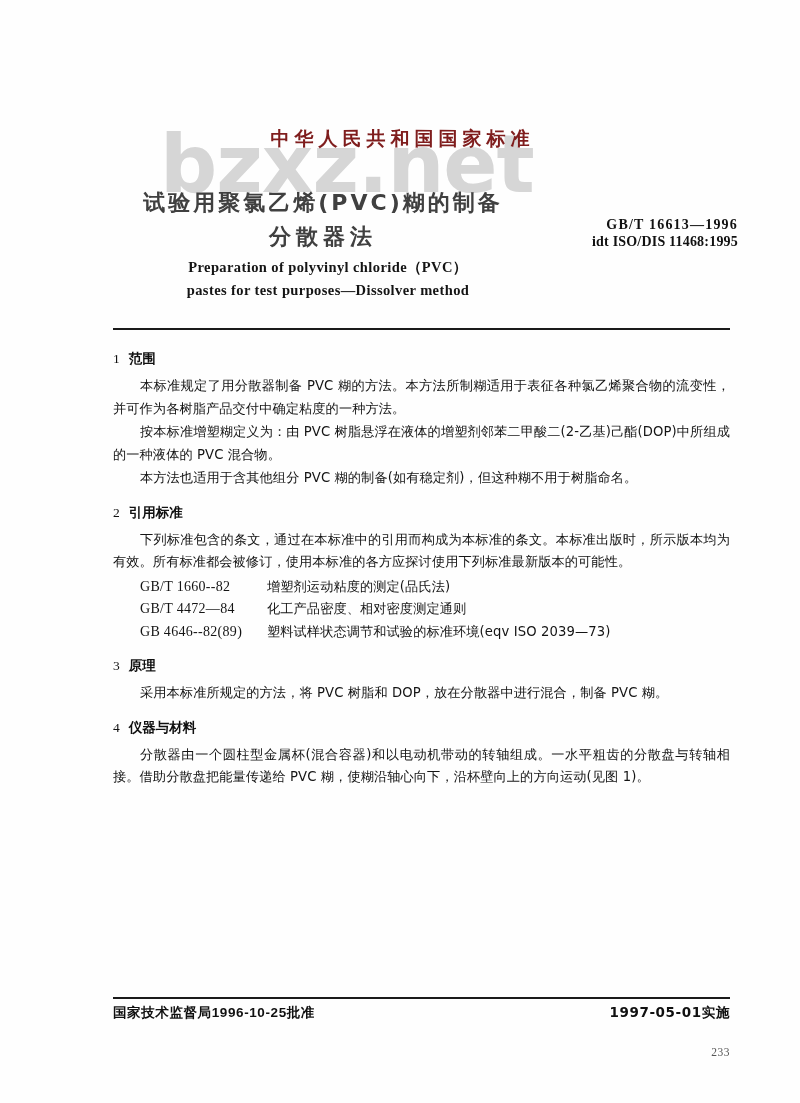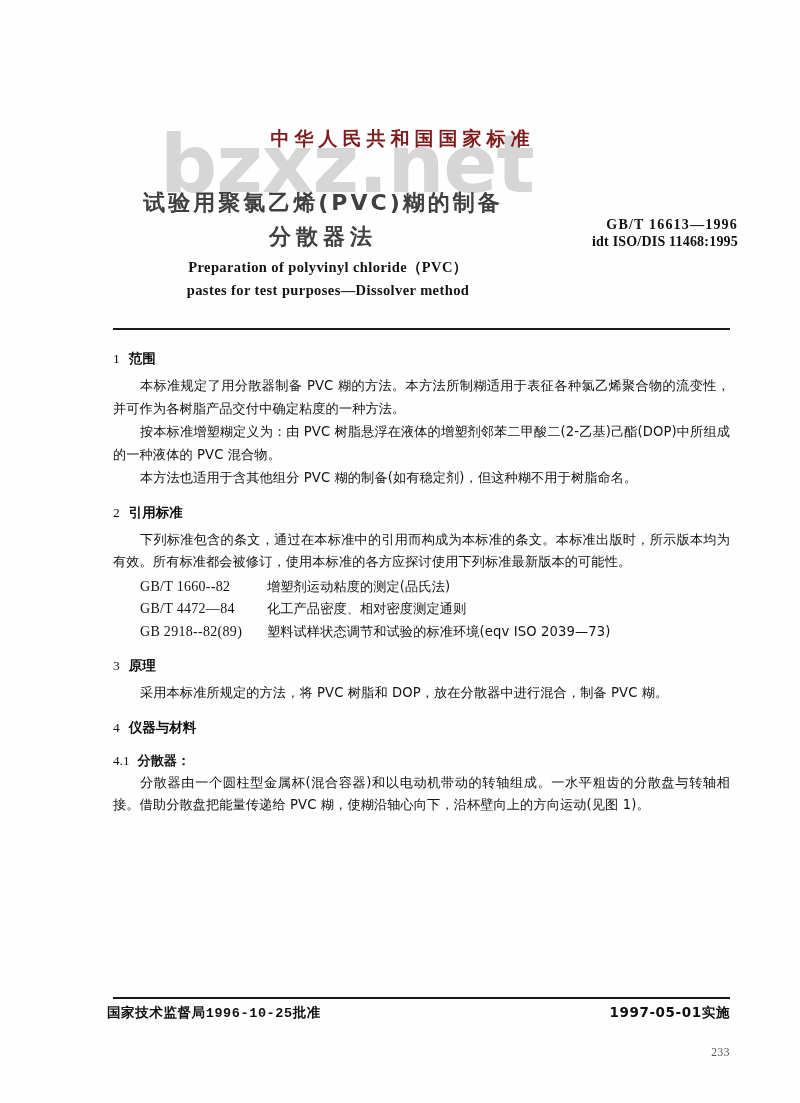--- a/index.html
+++ b/index.html
@@ -184,23 +184,23 @@
   #footer-rule {
     position: absolute;
     left: 113px;
     top: 997px;
     width: 617px;
     height: 2px;
     background: #1a1a1a;
   }
   #footer-left {
     position: absolute;
-    left: 107px;
+    left: 113px;
     top: 1004px;
-    font-family: Liberation Mono, monospace;
+    font-family: Liberation Sans, sans-serif;
     font-weight: bold;
     font-size: 13.5px;
     letter-spacing: 0.6px;
     color: #101010;
   }
   #footer-right {
     position: absolute;
     right: 70px;
     top: 1004px;
     font-family: "DejaVu Sans", "Liberation Sans", sans-serif;
@@ -261,34 +261,31 @@
       </div>
       <p class="para">下列标准包含的条文，通过在本标准中的引用而构成为本标准的条文。本标准出版时，所示版本均为有效。所有标准都会被修订，使用本标准的各方应探讨使用下列标准最新版本的可能性。</p>
       <ul class="ref-list">
         <li class="ref-item">
           <span class="code">GB/T 1660--82</span><span class="name">增塑剂运动粘度的测定(品氏法)</span>
         </li>
         <li class="ref-item">
           <span class="code">GB/T 4472—84</span><span class="name">化工产品密度、相对密度测定通则</span>
         </li>
         <li class="ref-item">
-          <span class="code">GB 2918--82(89)</span><span class="name">塑料试样状态调节和试验的标准环境(eqv ISO 2039—73)</span>
+          <span class="code">GB 4646--82(89)</span><span class="name">塑料试样状态调节和试验的标准环境(eqv ISO 2039—73)</span>
         </li>
       </ul>
 
       <div class="sec-heading">
         <span class="num">3</span><span>原理</span>
       </div>
       <p class="para">采用本标准所规定的方法，将 PVC 树脂和 DOP，放在分散器中进行混合，制备 PVC 糊。</p>
 
       <div class="sec-heading">
         <span class="num">4</span><span>仪器与材料</span>
-      </div>
-      <div class="subsec-heading">
-        <span class="num">4.1</span><span>分散器：</span>
       </div>
       <p class="para">分散器由一个圆柱型金属杯(混合容器)和以电动机带动的转轴组成。一水平粗齿的分散盘与转轴相接。借助分散盘把能量传递给 PVC 糊，使糊沿轴心向下，沿杯壁向上的方向运动(见图 1)。</p>
 
     </div>
 
     <div id="footer-rule"></div>
     <div id="footer-left">国家技术监督局1996-10-25批准</div>
     <div id="footer-right">1997-05-01实施</div>
     <div id="page-number">233</div>
 

